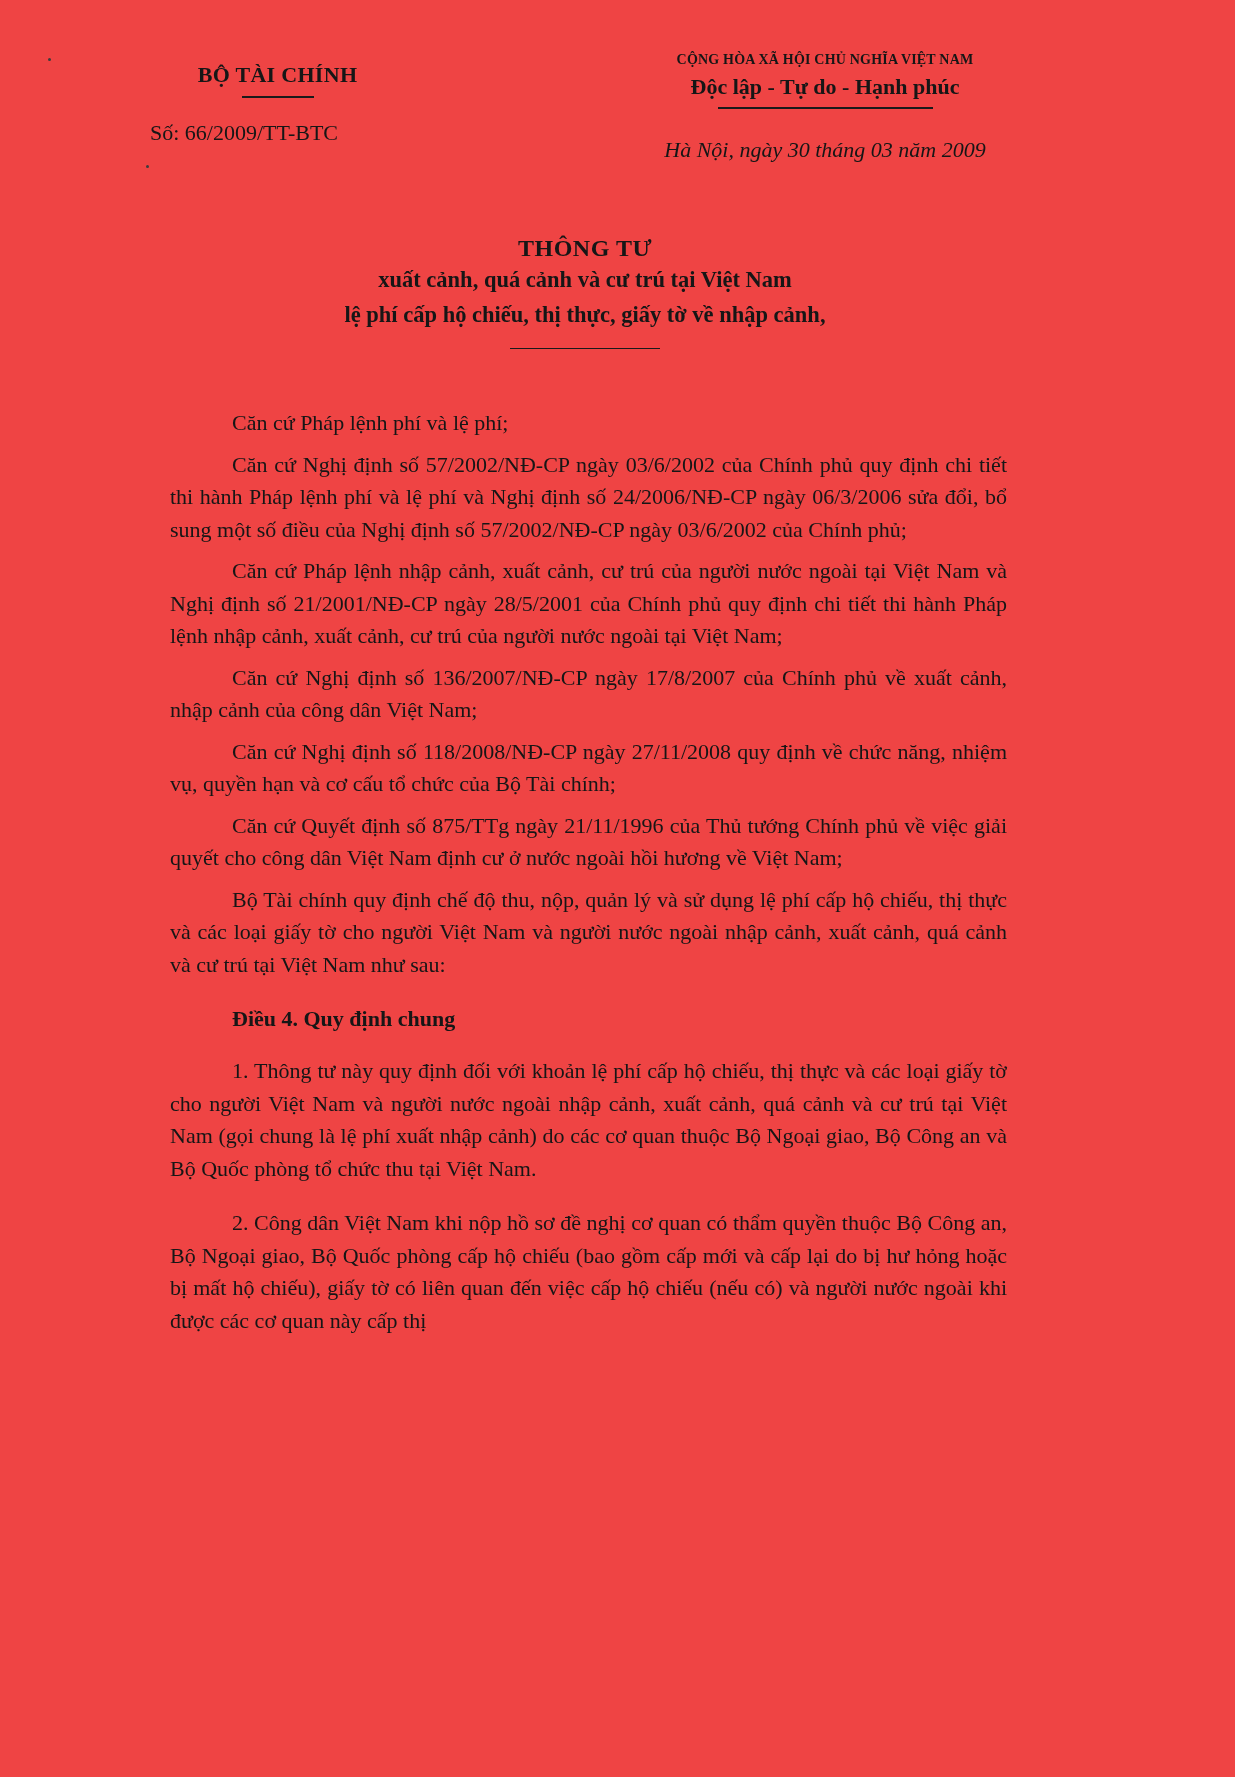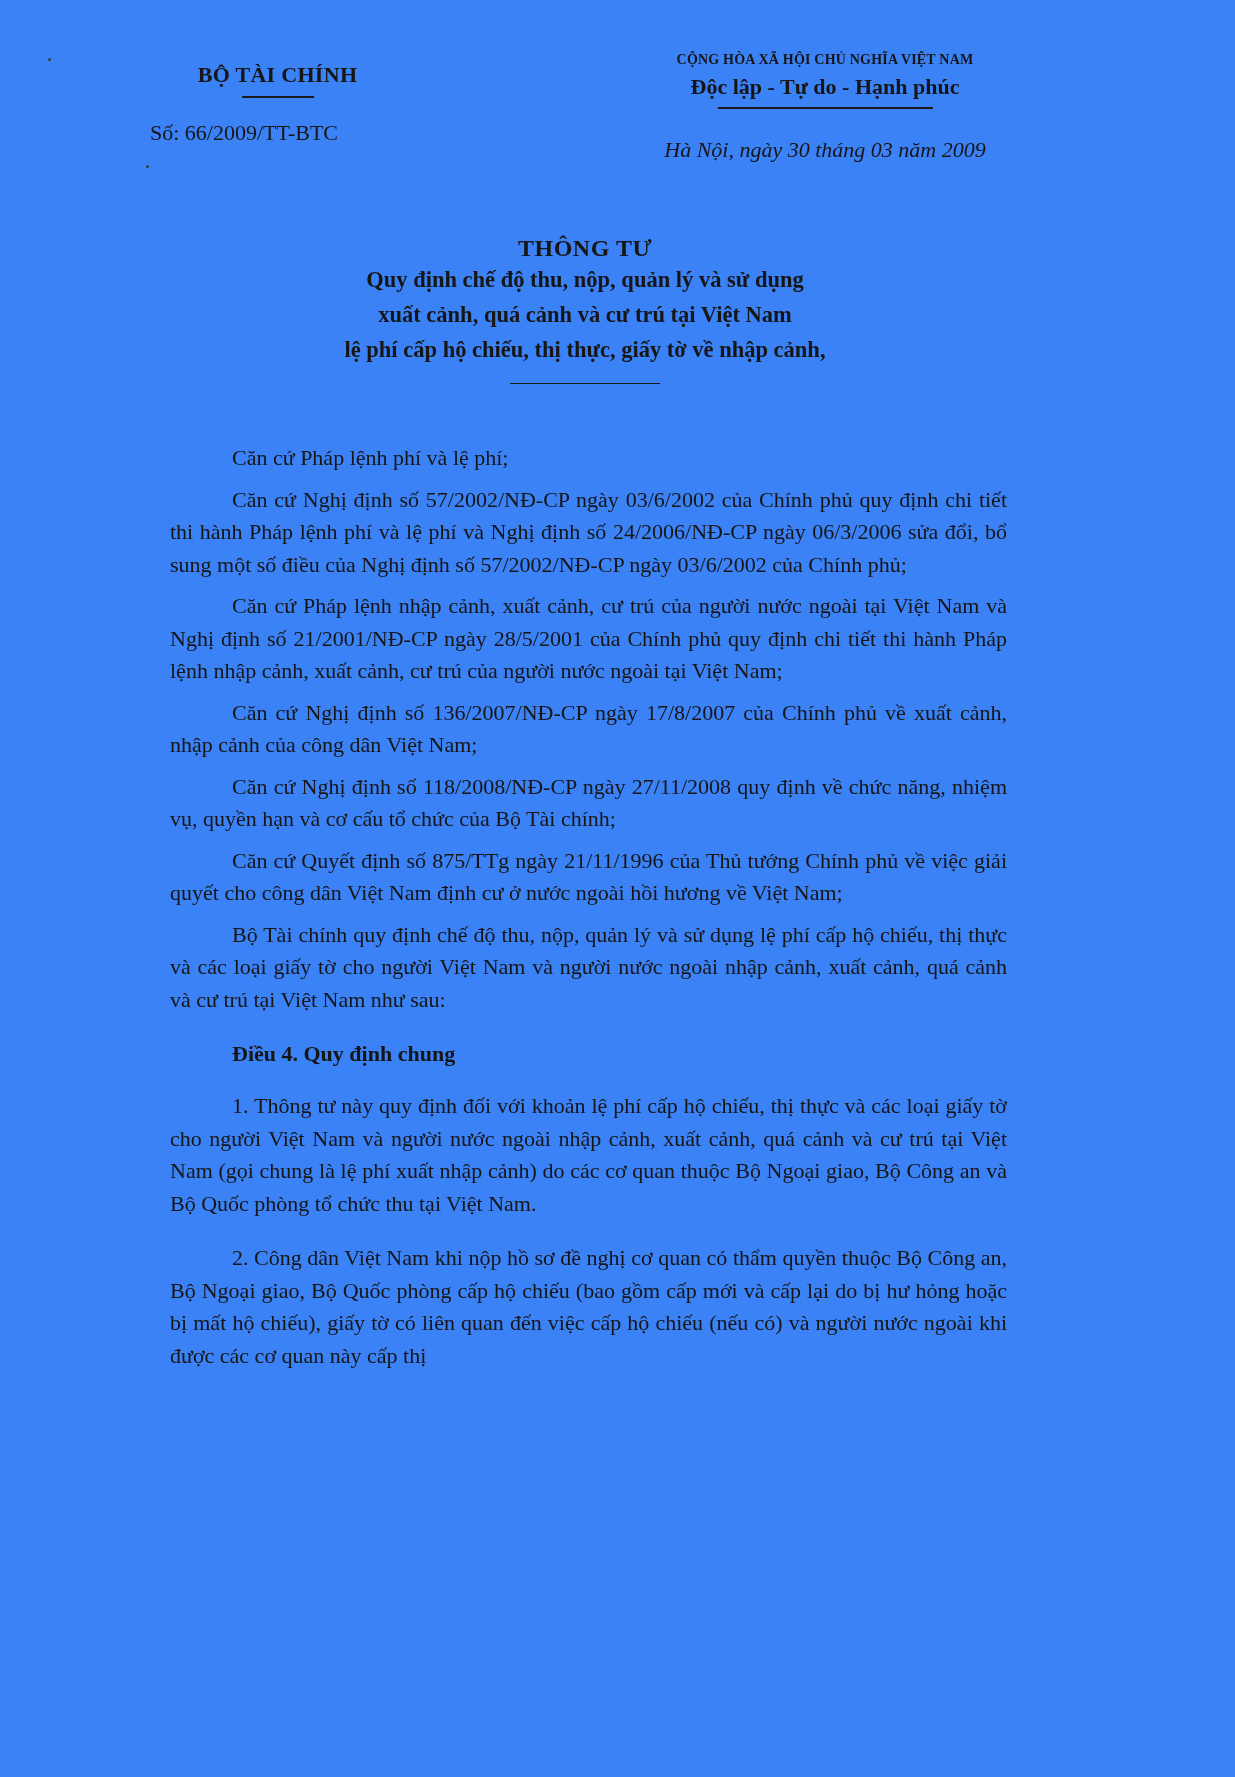--- a/index.html
+++ b/index.html
@@ -6,21 +6,21 @@
   html, body {
     margin: 0;
     padding: 0;
     background: #ffffff;
   }
   .page {
     position: relative;
     width: 1235px;
     height: 1777px;
     margin: 0 auto;
-    background: #3b82f6;
+    background: #ef4444;
     color: #161616;
     font-family: "Liberation Serif", "DejaVu Serif", serif;
     box-sizing: border-box;
     overflow: hidden;
   }
   
   .header {
     display: flex;
     justify-content: space-between;
     align-items: flex-start;
@@ -151,21 +151,20 @@
     <div class="header-right">
       <div class="country">CỘNG HÒA XÃ HỘI CHỦ NGHĨA VIỆT NAM</div>
       <div class="motto">Độc lập - Tự do - Hạnh phúc</div>
       <div class="rule rule-motto"></div>
       <div class="dateline">Hà Nội,  ngày 30 tháng 03  năm 2009</div>
     </div>
   </div>
 
   <div class="title-block">
     <div class="title-main">THÔNG TƯ</div>
-    <div class="title-sub">Quy định chế độ thu, nộp, quản lý và sử dụng</div>
     <div class="title-sub">xuất cảnh, quá cảnh và cư trú tại Việt Nam</div>
     <div class="title-sub">lệ phí cấp hộ chiếu, thị thực, giấy tờ về nhập cảnh,</div>
     <div class="rule rule-title"></div>
   </div>
 
   <div class="body-text">
     <p class="para">Căn cứ Pháp lệnh phí và lệ phí;</p>
     <p class="para">Căn cứ Nghị định số 57/2002/NĐ-CP ngày 03/6/2002 của Chính phủ quy định chi tiết thi hành Pháp lệnh phí và lệ phí và Nghị định số 24/2006/NĐ-CP ngày 06/3/2006 sửa đổi, bổ sung một số điều của Nghị định số 57/2002/NĐ-CP ngày 03/6/2002 của Chính phủ;</p>
     <p class="para">Căn cứ Pháp lệnh nhập cảnh, xuất cảnh, cư trú của người nước ngoài tại Việt Nam và Nghị định số 21/2001/NĐ-CP ngày 28/5/2001 của Chính phủ quy định chi tiết thi hành Pháp lệnh nhập cảnh, xuất cảnh, cư trú của người nước ngoài tại Việt Nam;</p>
     <p class="para">Căn cứ Nghị định số 136/2007/NĐ-CP ngày 17/8/2007 của Chính phủ về xuất cảnh, nhập cảnh của công dân Việt Nam;</p>

